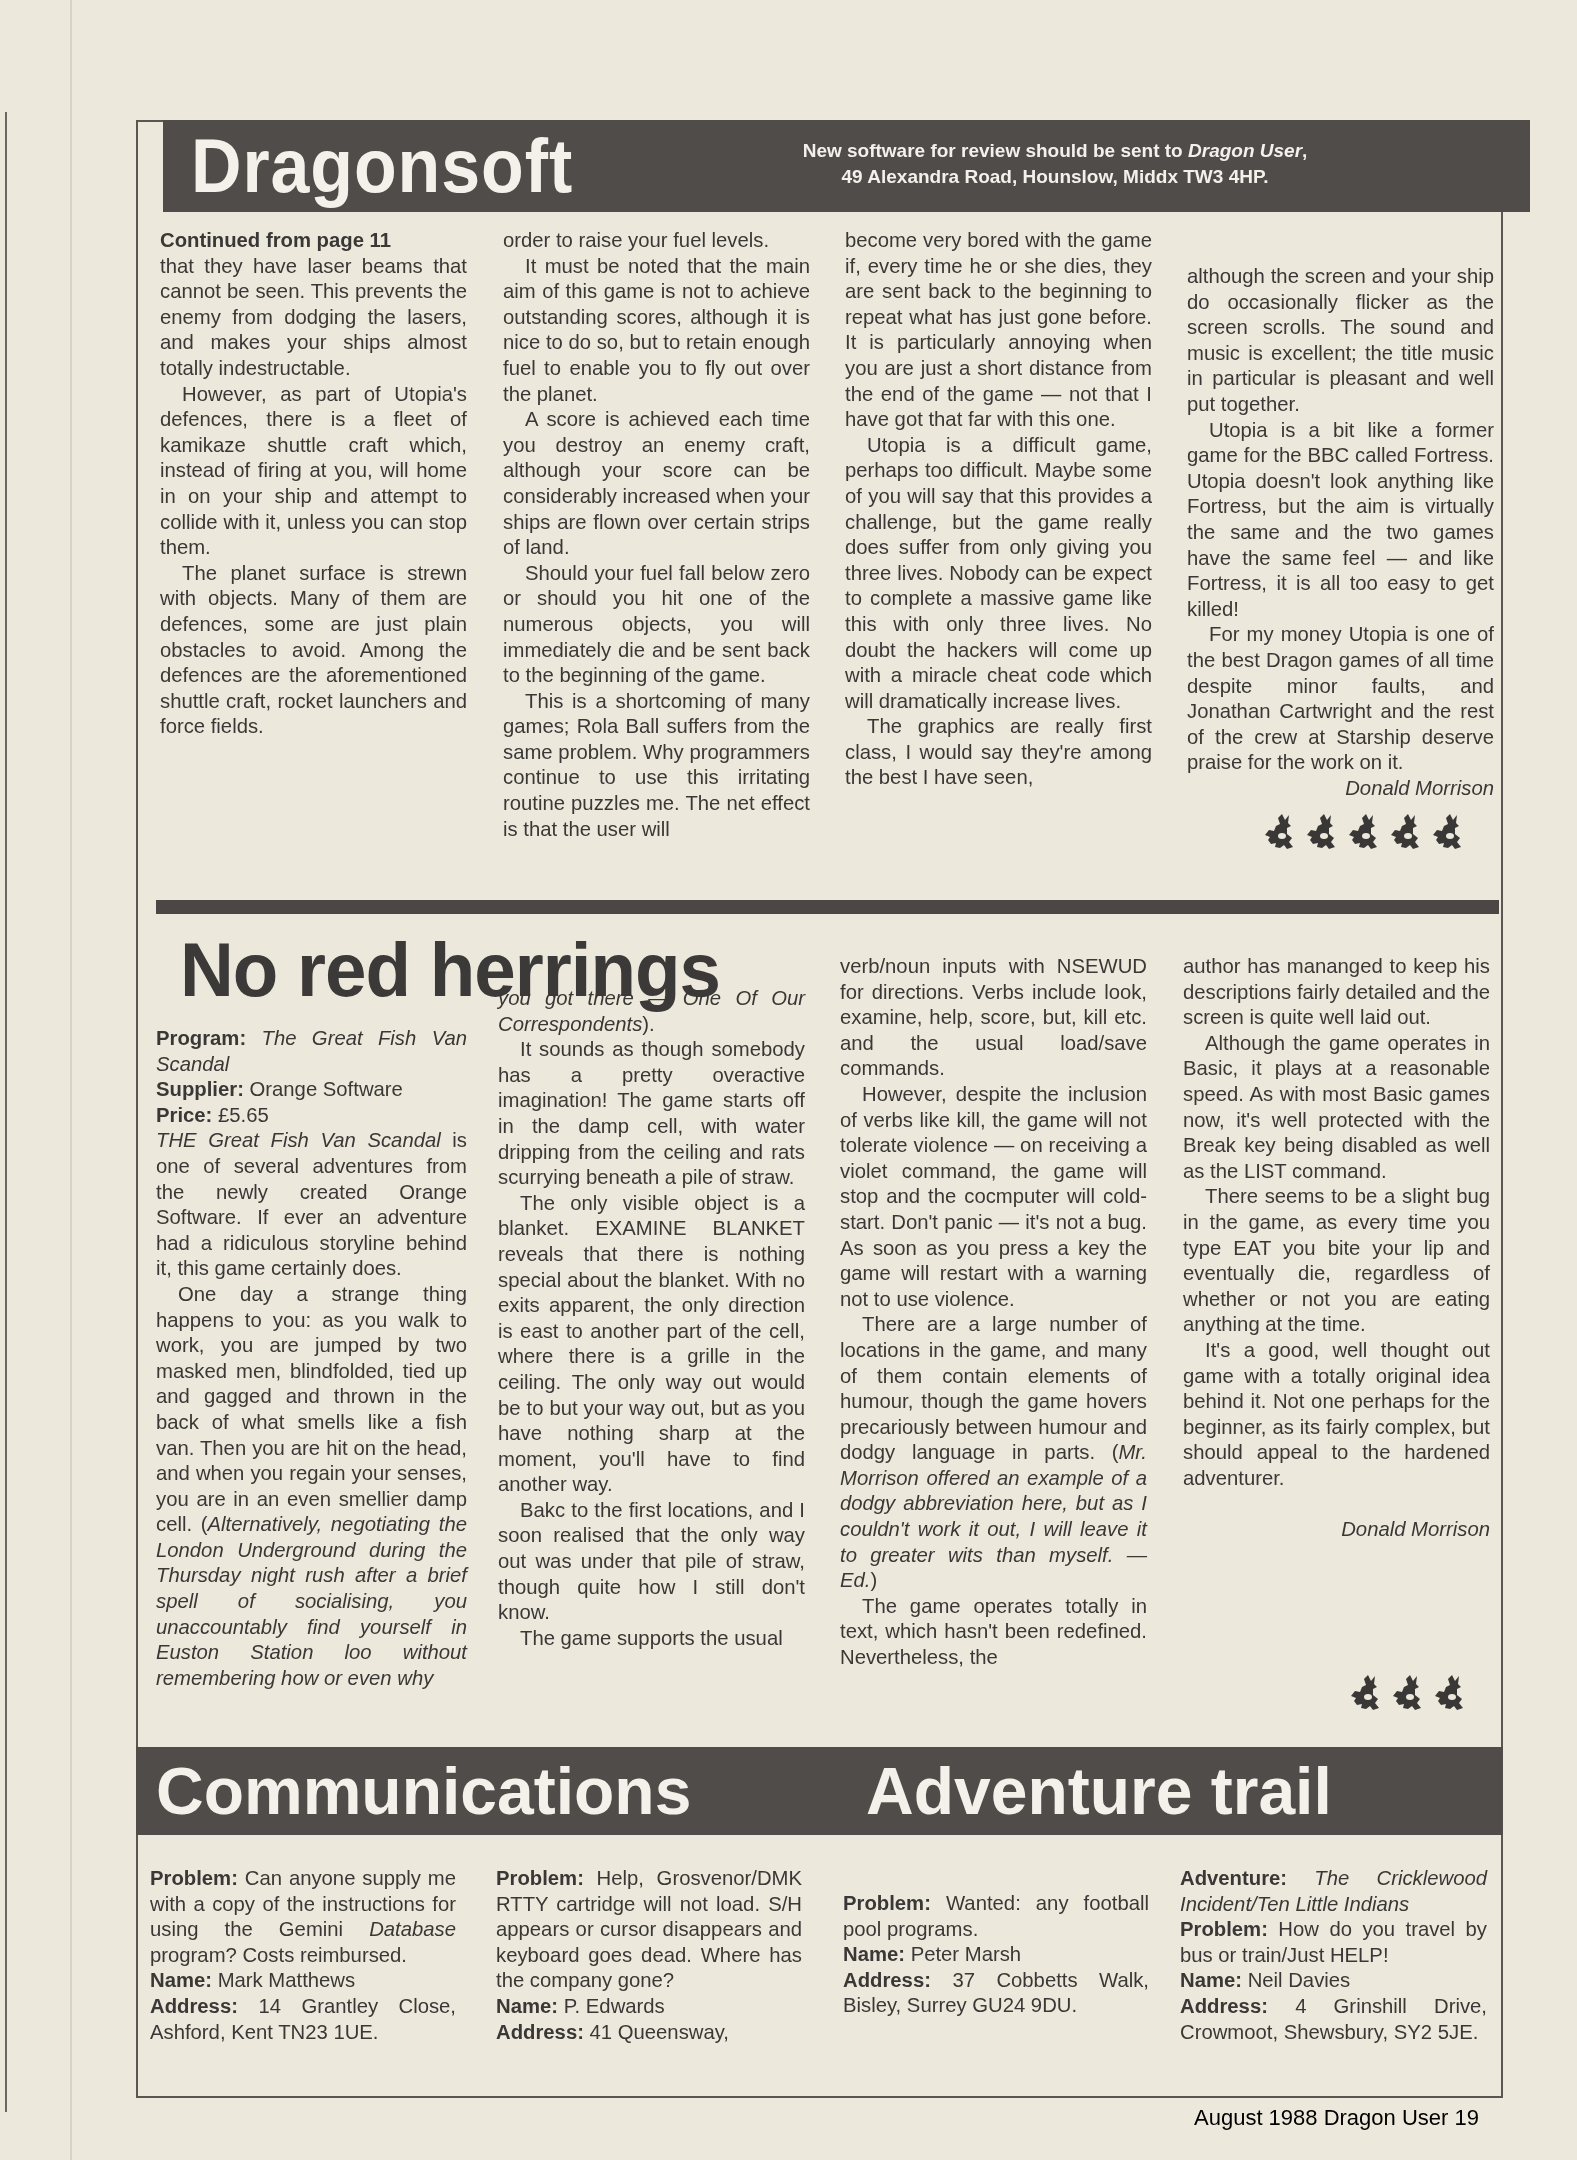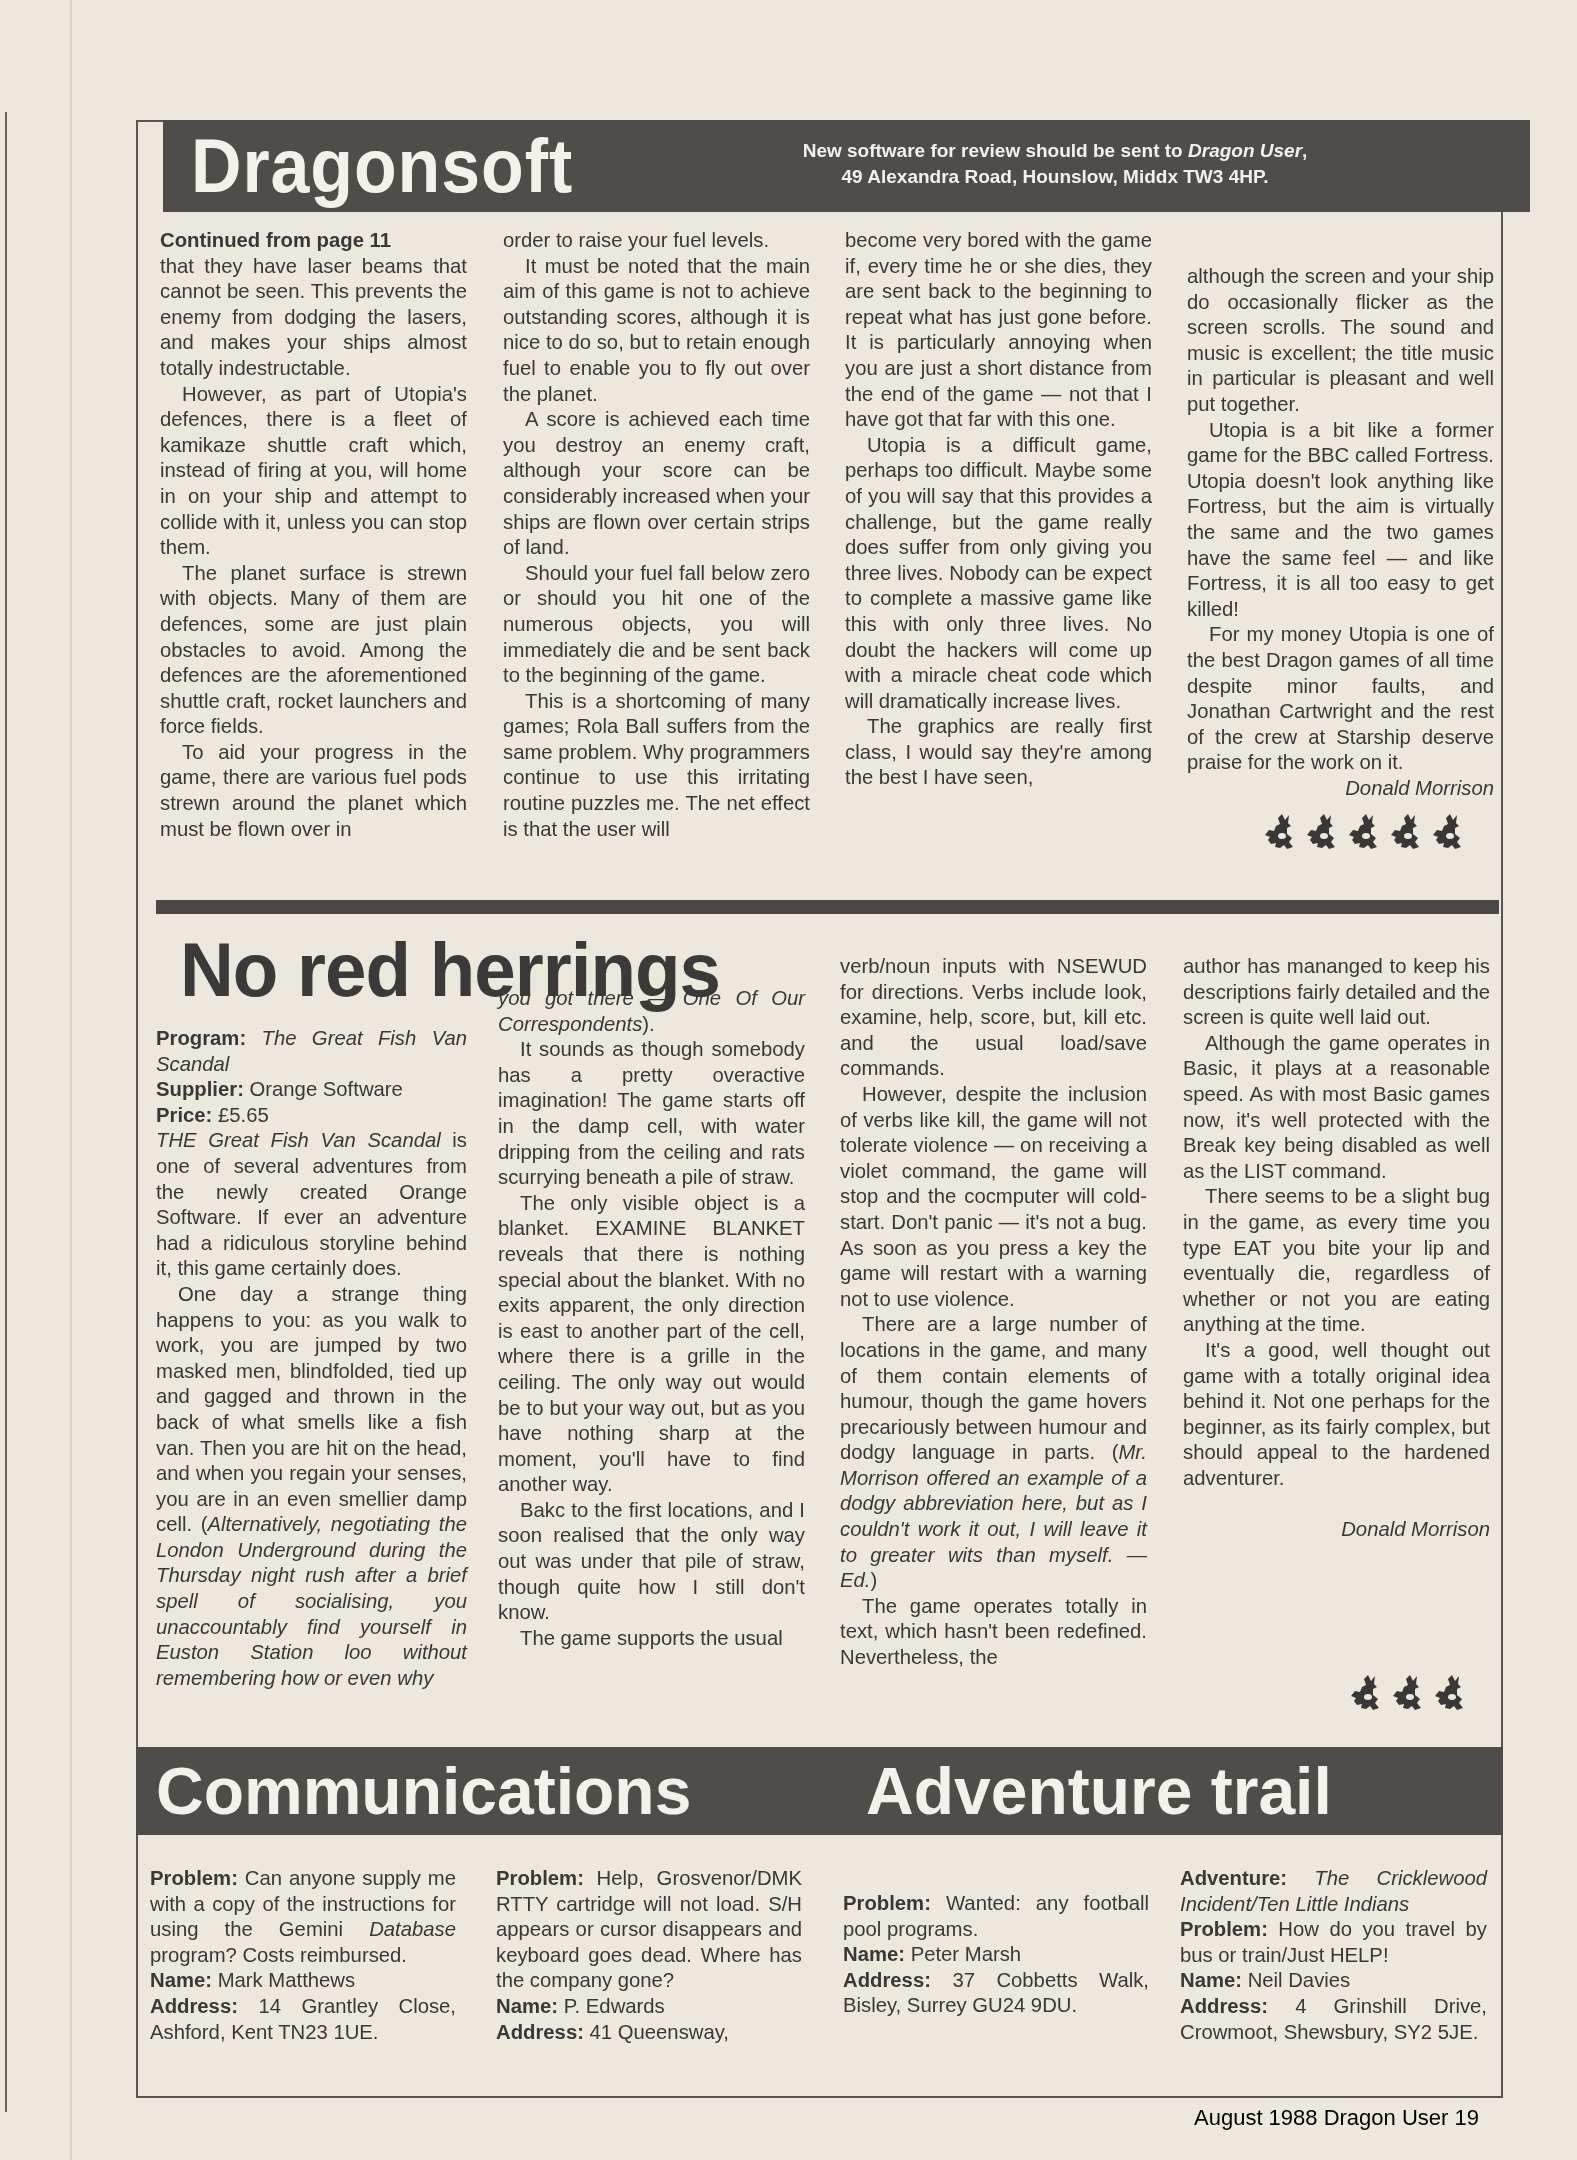--- a/index.html
+++ b/index.html
@@ -68,21 +68,20 @@
     <span>New software for review should be sent to </span><span class="it">Dragon User</span><span>,</span><br>
     <span>49 Alexandra Road, Hounslow, Middx TW3 4HP.</span>
   </div>
 </div>
 
 <div class="col" style="left:160px; top:228px; width:307px;">
   <p class="lbl">Continued from page 11</p>
   <p>that they have laser beams that cannot be seen. This prevents the enemy from dodging the lasers, and makes your ships almost totally indestructable.</p>
   <p class="ind">However, as part of Utopia's defences, there is a fleet of kamikaze shuttle craft which, instead of firing at you, will home in on your ship and attempt to collide with it, unless you can stop them.</p>
   <p class="ind">The planet surface is strewn with objects. Many of them are defences, some are just plain obstacles to avoid. Among the defences are the aforementioned shuttle craft, rocket launchers and force fields.</p>
-  <p class="ind">To aid your progress in the game, there are various fuel pods strewn around the planet which must be flown over in</p>
 </div>
 <div class="col" style="left:503px; top:228px; width:307px;">
   <p>order to raise your fuel levels.</p>
   <p class="ind">It must be noted that the main aim of this game is not to achieve outstanding scores, although it is nice to do so, but to retain enough fuel to enable you to fly out over the planet.</p>
   <p class="ind">A score is achieved each time you destroy an enemy craft, although your score can be considerably increased when your ships are flown over certain strips of land.</p>
   <p class="ind">Should your fuel fall below zero or should you hit one of the numerous objects, you will immediately die and be sent back to the beginning of the game.</p>
   <p class="ind">This is a shortcoming of many games; Rola Ball suffers from the same problem. Why programmers continue to use this irritating routine puzzles me. The net effect is that the user will</p>
 </div>
 <div class="col" style="left:845px; top:228px; width:307px;">
   <p>become very bored with the game if, every time he or she dies, they are sent back to the beginning to repeat what has just gone before. It is particularly annoying when you are just a short distance from the end of the game — not that I have got that far with this one.</p>

